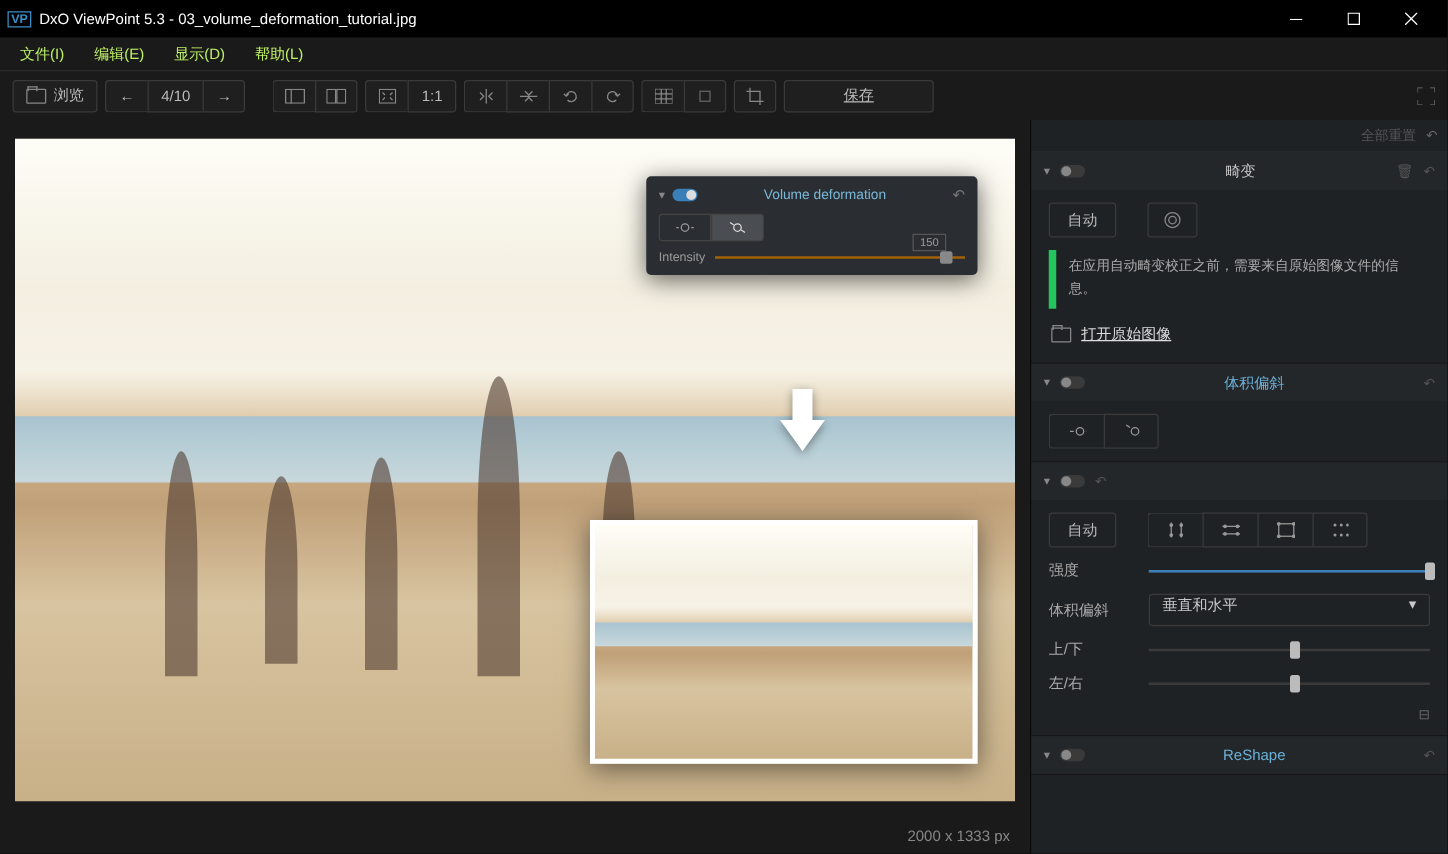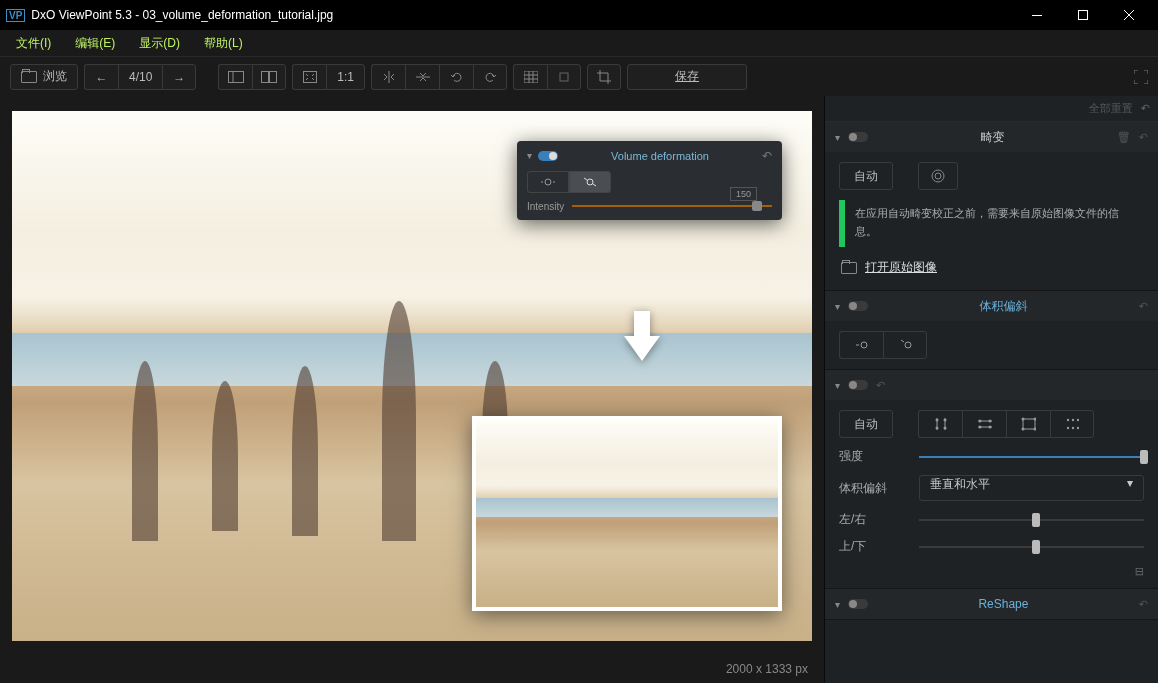--- a/index.html
+++ b/index.html
@@ -368,27 +368,27 @@
             </div>
         </div>
         <div class="ctrl-row">
           <span class="ctrl-label">体积偏斜</span>
           <div class="select">
             <span>垂直和水平</span>
             <span>▾</span>
           </div>
         </div>
         <div class="ctrl-row">
-          <span class="ctrl-label">左/右</span>
+          <span class="ctrl-label">上/下</span>
           <div class="slider">
               <div class="slider-thumb" style="left:50%;"></div>
             </div>
         </div>
         <div class="ctrl-row">
-          <span class="ctrl-label">上/下</span>
+          <span class="ctrl-label">左/右</span>
           <div class="slider">
               <div class="slider-thumb" style="left:50%;"></div>
             </div>
         </div>
         <div style="text-align:right;color:#666;font-size:11px;">⊟</div>
       </div>
     </div>
 
     <div class="section">
       <div class="section-hdr">

